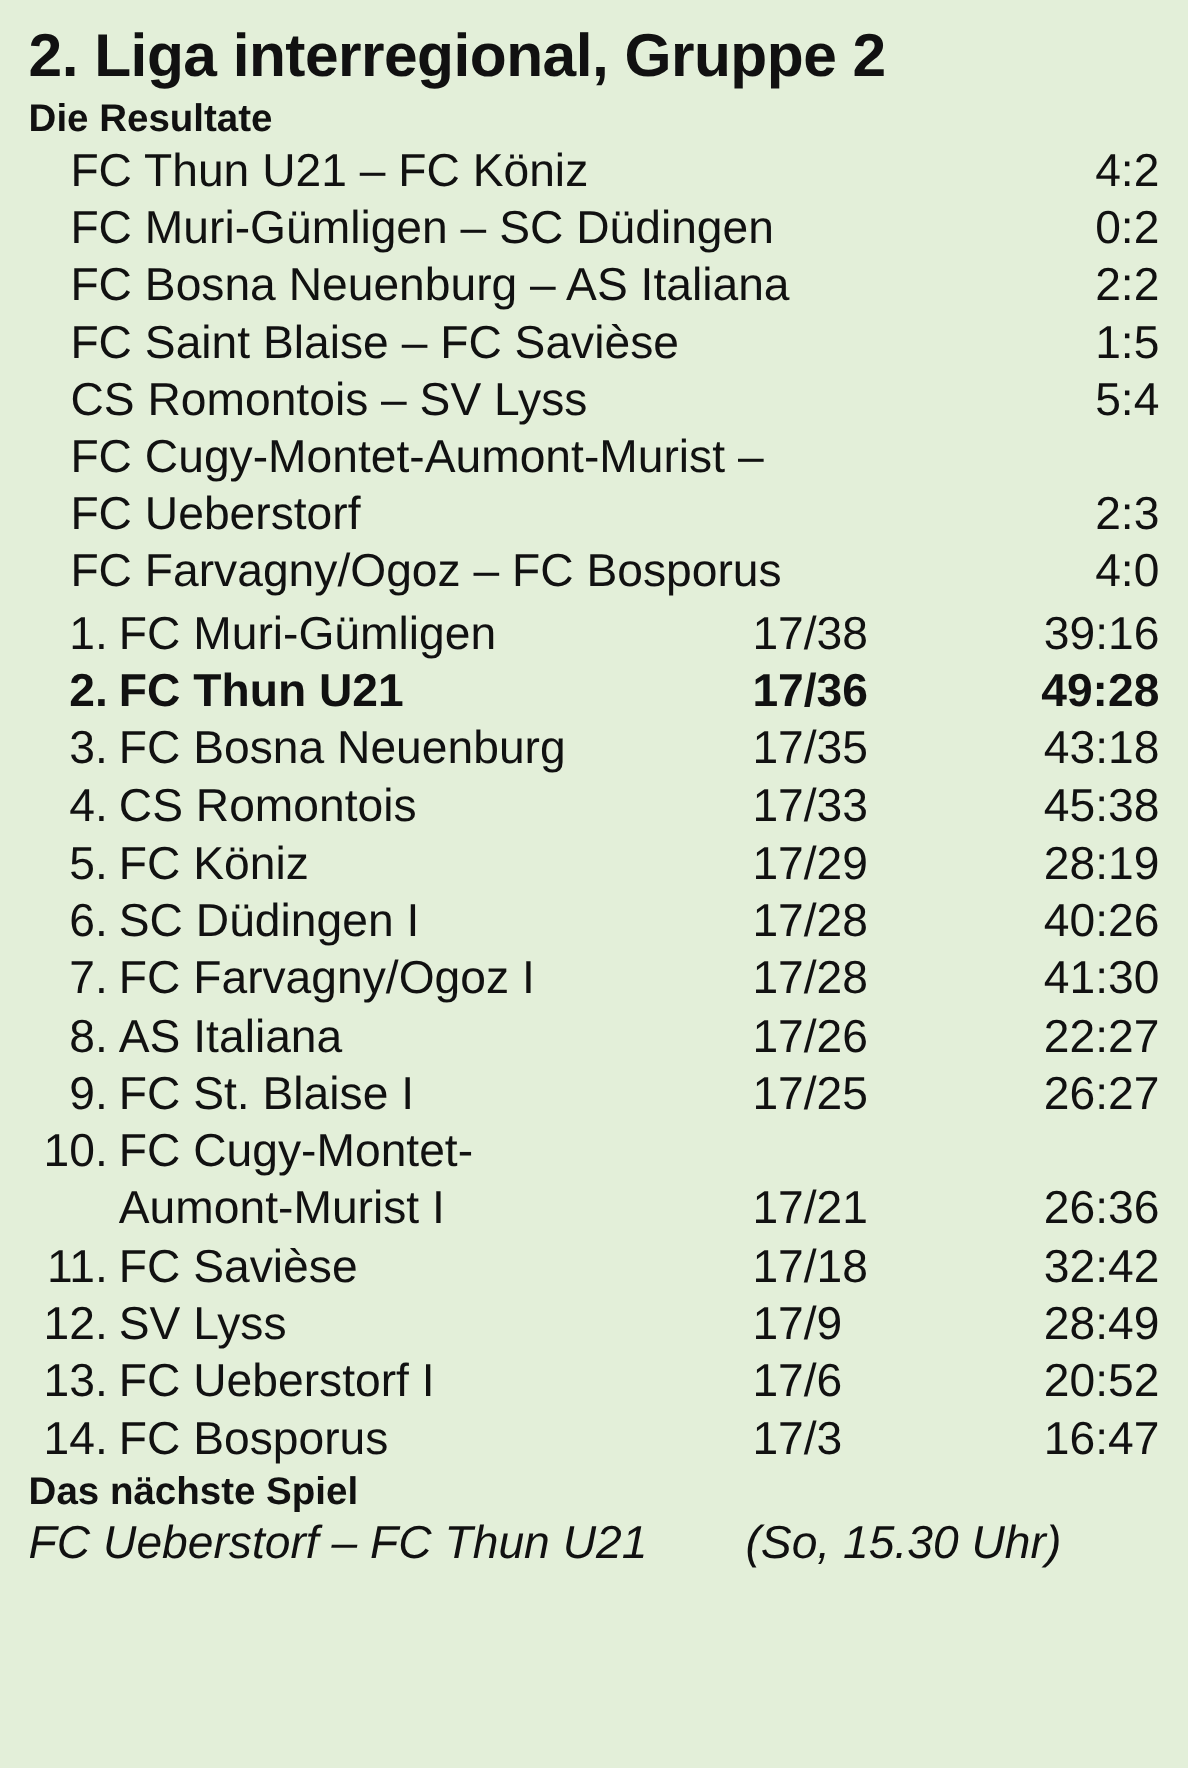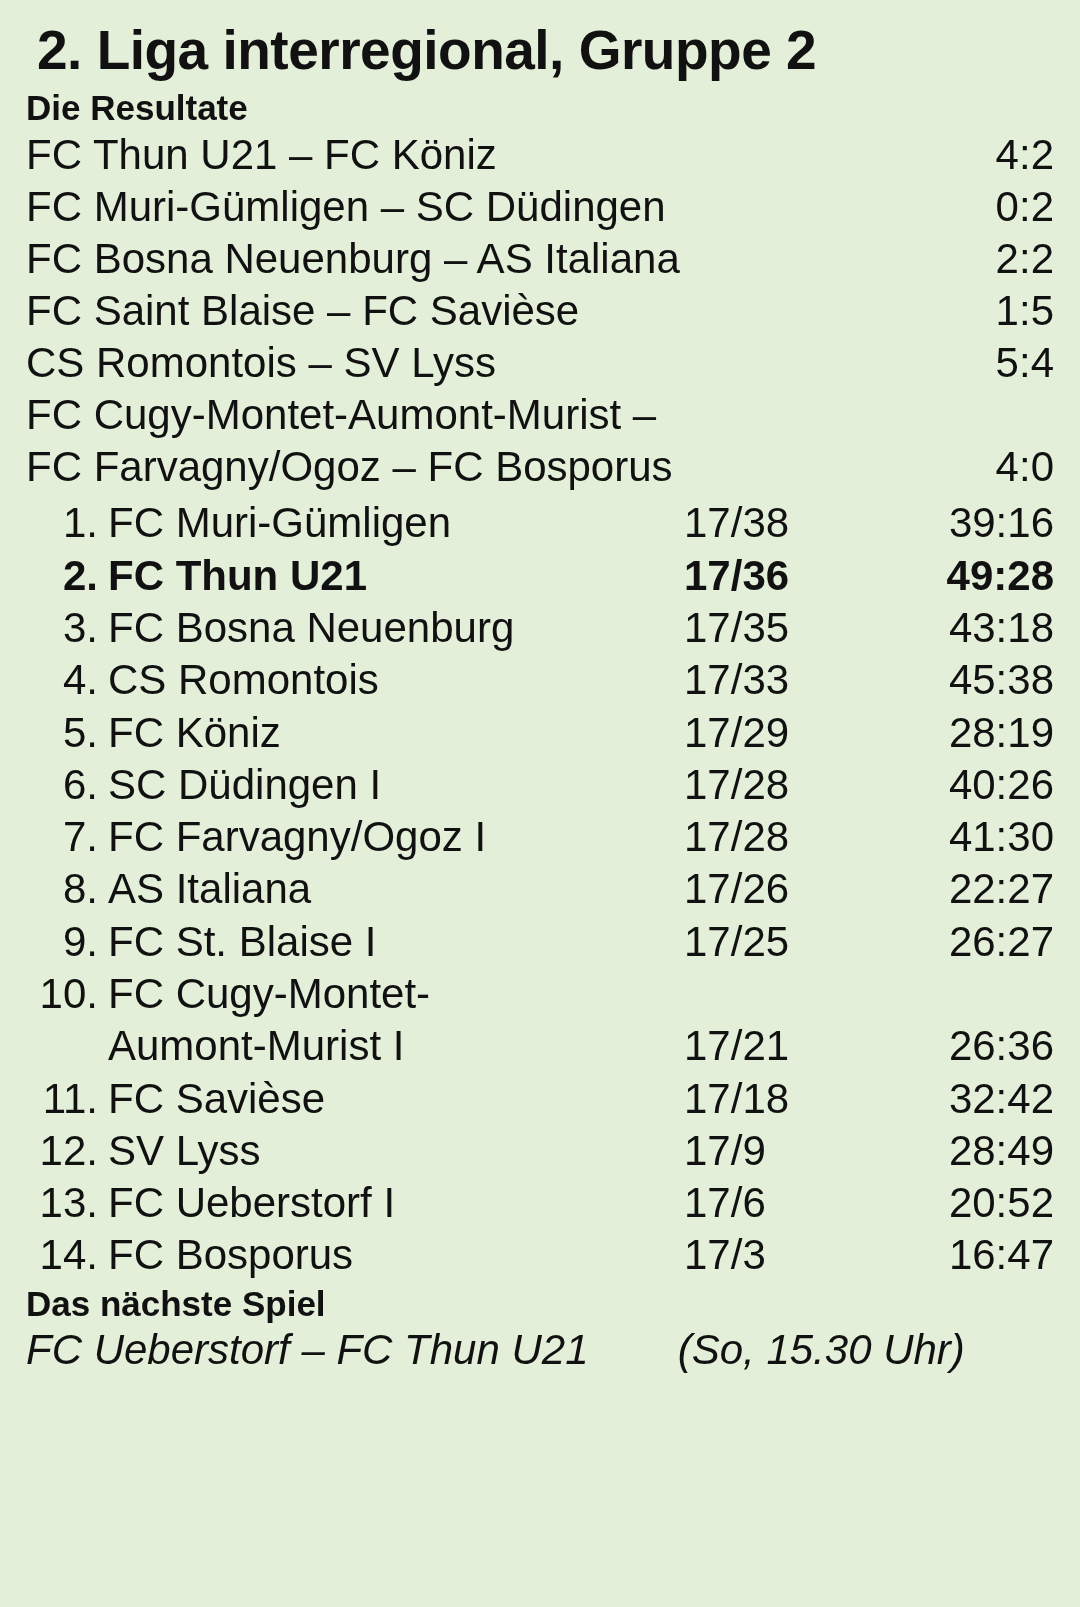--- a/index.html
+++ b/index.html
@@ -18,21 +18,21 @@
     box-sizing: border-box;
     width: 1080px;
     height: 1607px;
     padding: 22px 26px 0 26px;
   }
   .title {
     font-size: 55px;
     font-weight: bold;
     letter-spacing: -0.5px;
     line-height: 1.05;
-    margin: 0 0 8px 11px;
+    margin: 0 0 8px 0;
     white-space: nowrap;
   }
   .section-head {
     font-size: 35px;
     font-weight: bold;
     line-height: 1.12;
     margin: 2px 0 2px 0;
   }
   
   .results {
@@ -41,20 +41,21 @@
   .result-row {
     display: flex;
     align-items: baseline;
     font-size: 42px;
     line-height: 1.24;
     white-space: nowrap;
   }
   .result-row .match {
     flex: 1 1 auto;
     overflow: hidden;
+    margin-left: 38px;
   }
   .result-row .score {
     flex: 0 0 auto;
     text-align: right;
     min-width: 90px;
   }
   .result-row.continuation .match {
     flex: 1 1 auto;
   }
   
@@ -139,20 +140,24 @@
     </div>
     <div class="result-row">
       <span class="match">CS Romontois – SV Lyss</span>
       <span class="score">5:4</span>
     </div>
     <div class="result-row continuation">
       <span class="match">FC Cugy-Montet-Aumont-Murist –</span>
       <span class="score"></span>
     </div>
     <div class="result-row">
+      <span class="match">FC Ueberstorf</span>
+      <span class="score">2:3</span>
+    </div>
+    <div class="result-row">
       <span class="match">FC Farvagny/Ogoz – FC Bosporus</span>
       <span class="score">4:0</span>
     </div>
 
   </div>
 
   <table class="standings">
     <tbody>
       <tr>
         <td class="rank">1.</td>

